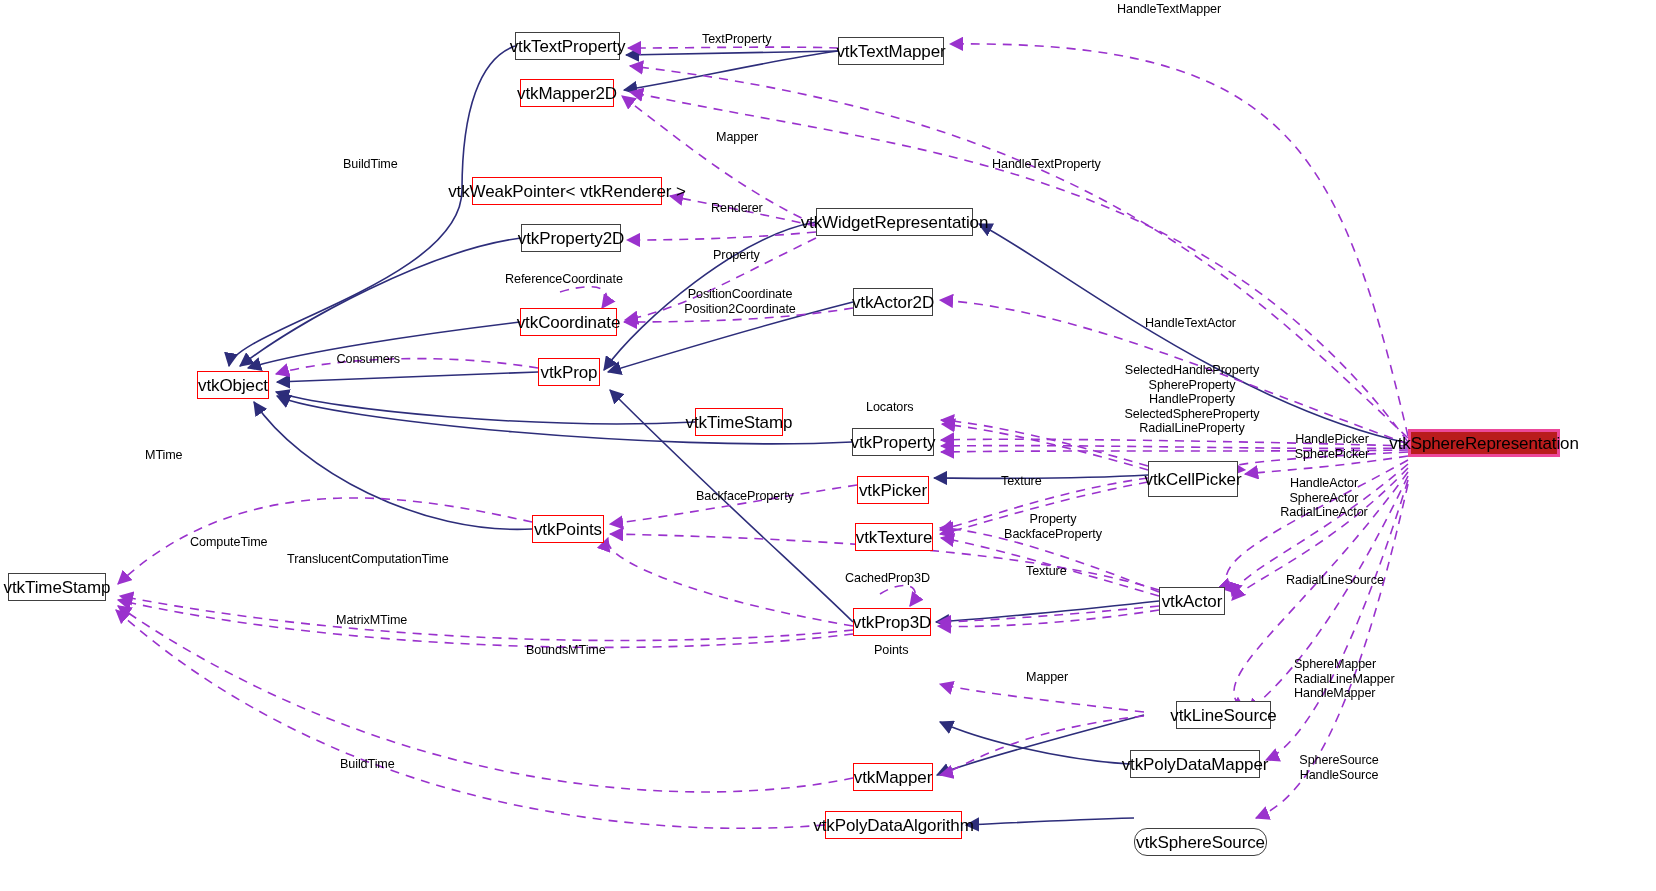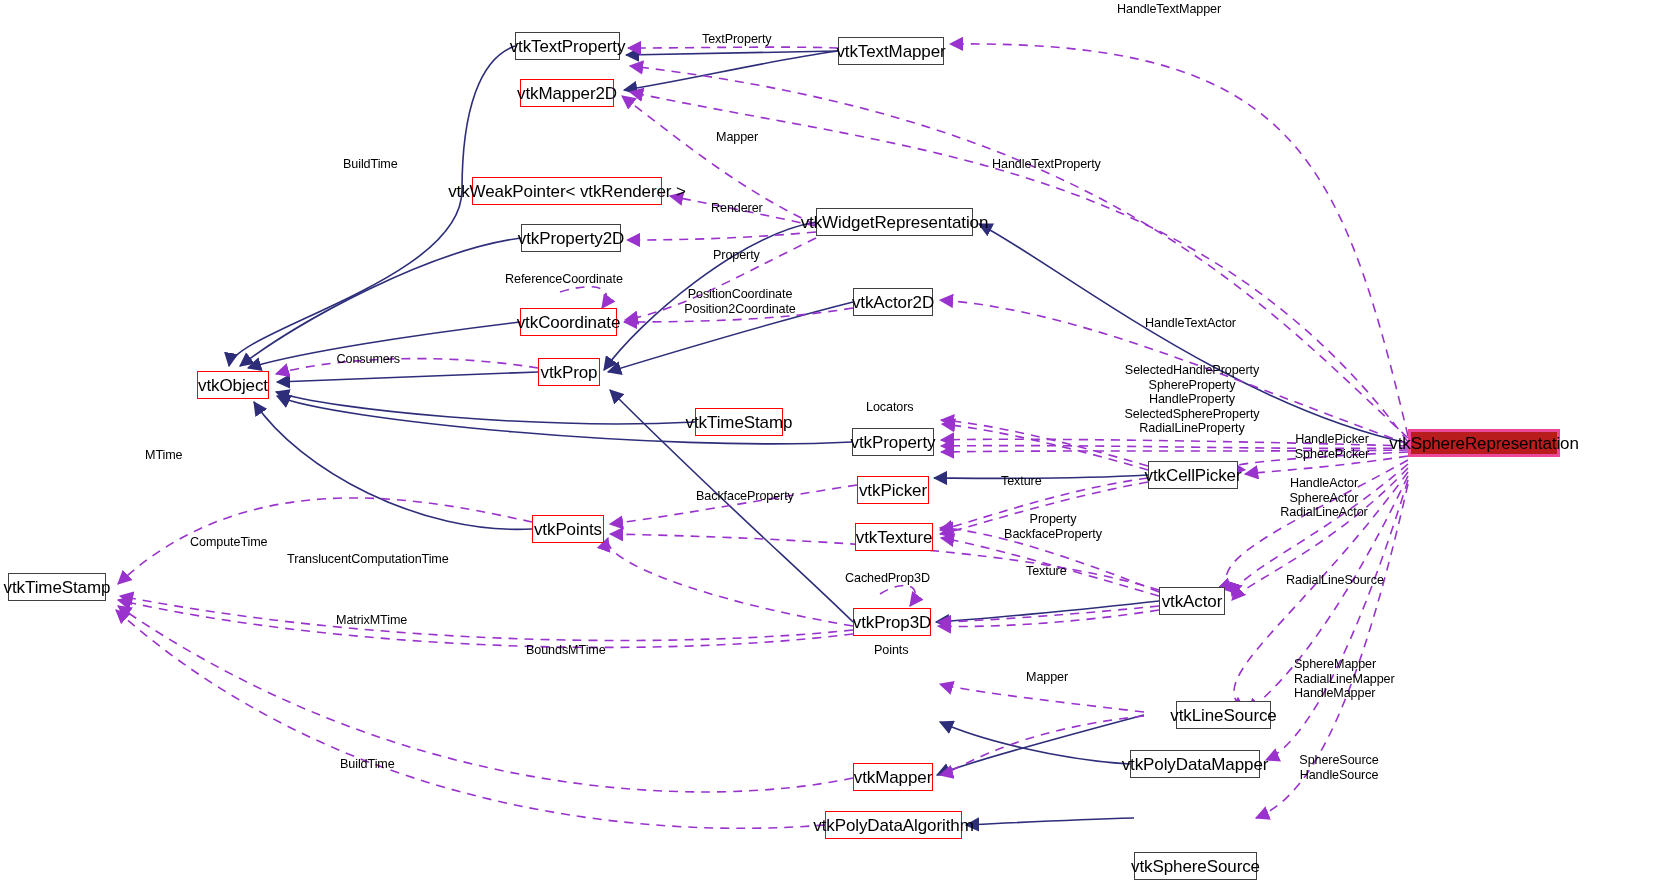--- a/index.html
+++ b/index.html
@@ -175,21 +175,21 @@
       </div>
       <div class="node red" style="left: 695px; top: 408px; width: 88px; height: 28px;">
         <span>vtkTimeStamp</span>
       </div>
       <div class="node highlight" style="left: 1408px; top: 429px; width: 152px; height: 28px;">
         <span>vtkSphereRepresentation</span>
       </div>
       <div class="node" style="left: 852px; top: 428px; width: 82px; height: 28px;">
         <span>vtkProperty</span>
       </div>
-      <div class="node" style="left: 1148px; top: 461px; width: 90px; height: 28px;">
+      <div class="node" style="left: 1148px; top: 461px; width: 90px; height: 36px;">
         <span>vtkCellPicker</span>
       </div>
       <div class="node red" style="left: 857px; top: 476px; width: 72px; height: 28px;">
         <span>vtkPicker</span>
       </div>
       <div class="node red" style="left: 532px; top: 515px; width: 72px; height: 28px;">
         <span>vtkPoints</span>
       </div>
       <div class="node red" style="left: 855px; top: 523px; width: 78px; height: 28px;">
         <span>vtkTexture</span>
@@ -205,21 +205,21 @@
       </div>
       <div class="node" style="left: 1176px; top: 701px; width: 95px; height: 28px;">
         <span>vtkLineSource</span>
       </div>
       <div class="node" style="left: 1130px; top: 750px; width: 130px; height: 28px;">
         <span>vtkPolyDataMapper</span>
       </div>
       <div class="node red" style="left: 853px; top: 763px; width: 80px; height: 28px;">
         <span>vtkMapper</span>
       </div>
-      <div class="node" style="left: 1134px; top: 852px; width: 123px; height: 28px;">
+      <div class="node" style="left: 1134px; top: 828px; width: 133px; height: 28px; border-radius: 13px;">
         <span>vtkSphereSource</span>
       </div>
       <div class="node red" style="left: 825px; top: 811px; width: 137px; height: 28px;">
         <span>vtkPolyDataAlgorithm</span>
       </div>
     </div>
   <div id="labels-layer">
       <div class="edge-label" style="left: 1117px; top: 2px; width: 130px; text-align: left;">HandleTextMapper</div>
       <div class="edge-label" style="left: 702px; top: 32px; width: 78px; text-align: left;">TextProperty</div>
       <div class="edge-label" style="left: 716px; top: 130px; width: 48px; text-align: left;">Mapper</div>

